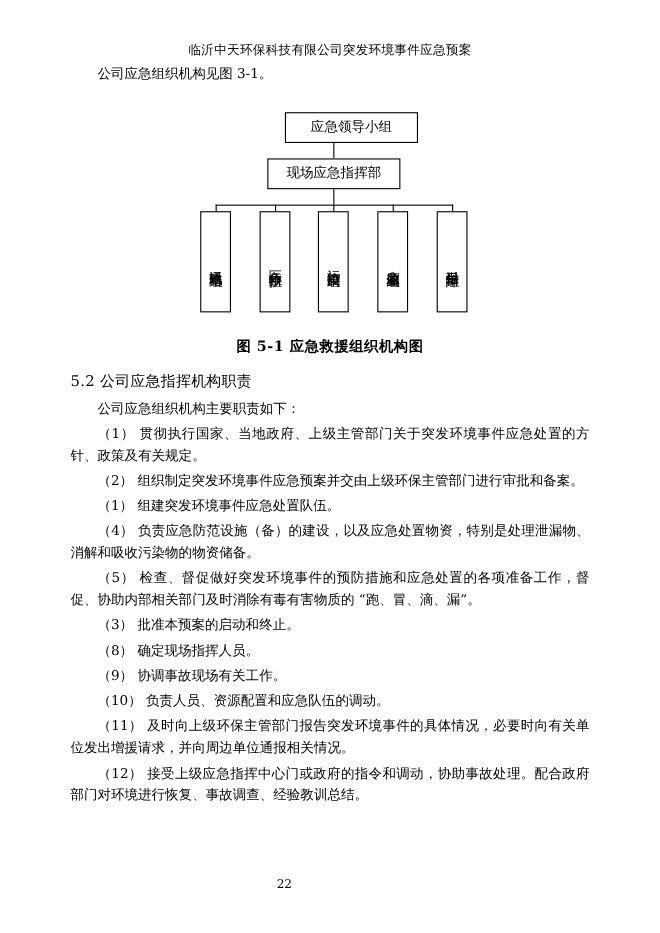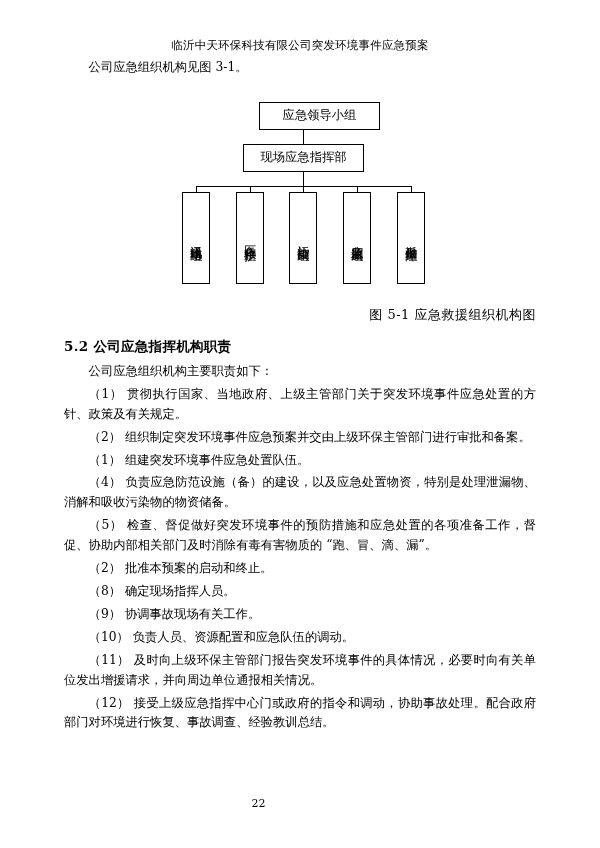--- a/index.html
+++ b/index.html
@@ -93,29 +93,29 @@
     width: 1px;
     background: #000;
   }
   .hline {
     position: absolute;
     height: 1px;
     background: #000;
   }
   .fig-caption {
     margin-top: 2px;
-    text-align: right;
+    text-align: center;
     font-size: 13px;
-    font-weight: normal;
+    font-weight: bold;
     letter-spacing: 0.5px;
   }
   .section-heading {
     margin: 14px 0 6px 0;
     font-size: 13.5px;
-    font-weight: bold;
+    font-weight: normal;
     letter-spacing: 0.3px;
   }
   .footer {
     position: absolute;
     bottom: 38px;
     left: 0;
     width: 517px;
     text-align: center;
     font-size: 11px;
   }
@@ -161,21 +161,21 @@
 
     <div class="section-heading">5.2 公司应急指挥机构职责</div>
 
     <p class="body-text indent2">公司应急组织机构主要职责如下：</p>
 
     <p class="body-text indent2">（1） 贯彻执行国家、当地政府、上级主管部门关于突发环境事件应急处置的方针、政策及有关规定。</p>
     <p class="body-text indent2">（2） 组织制定突发环境事件应急预案并交由上级环保主管部门进行审批和备案。</p>
     <p class="body-text indent2">（1） 组建突发环境事件应急处置队伍。</p>
     <p class="body-text indent2">（4） 负责应急防范设施（备）的建设，以及应急处置物资，特别是处理泄漏物、消解和吸收污染物的物资储备。</p>
     <p class="body-text indent2">（5） 检查、督促做好突发环境事件的预防措施和应急处置的各项准备工作，督促、协助内部相关部门及时消除有毒有害物质的 “跑、冒、滴、漏”。</p>
-    <p class="body-text indent2">（2） 批准本预案的启动和终止。</p>
+    <p class="body-text indent2">（3） 批准本预案的启动和终止。</p>
     <p class="body-text indent2">（8） 确定现场指挥人员。</p>
     <p class="body-text indent2">（9） 协调事故现场有关工作。</p>
     <p class="body-text indent2">（10） 负责人员、资源配置和应急队伍的调动。</p>
     <p class="body-text indent2">（11） 及时向上级环保主管部门报告突发环境事件的具体情况，必要时向有关单位发出增援请求，并向周边单位通报相关情况。</p>
     <p class="body-text indent2">（12） 接受上级应急指挥中心门或政府的指令和调动，协助事故处理。配合政府部门对环境进行恢复、事故调查、经验教训总结。</p>
 
   </div>
 
   <div class="footer">22</div>
 

